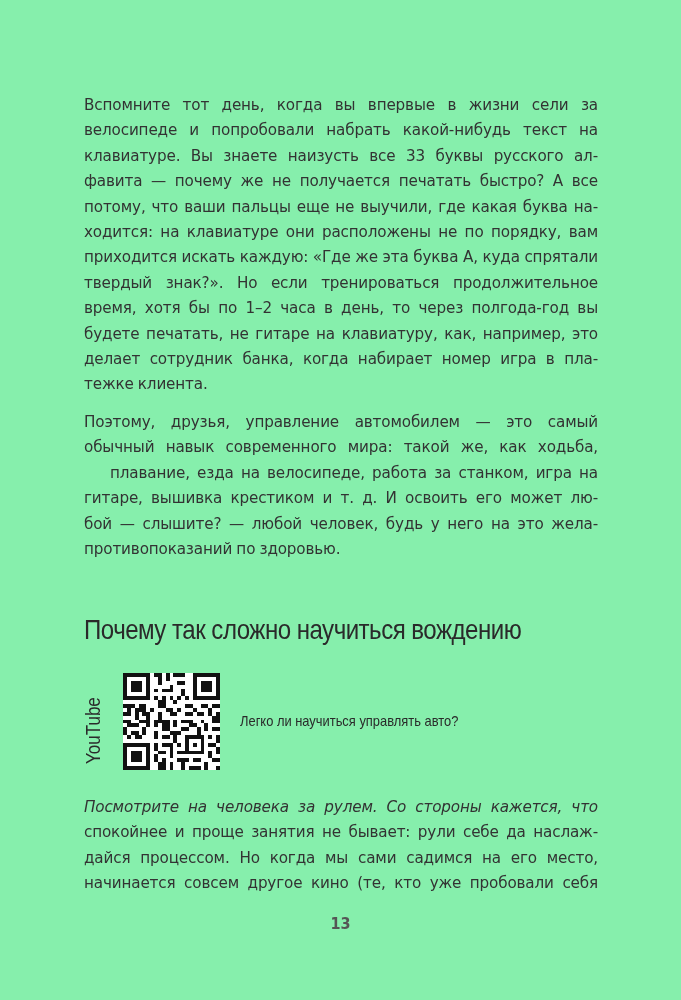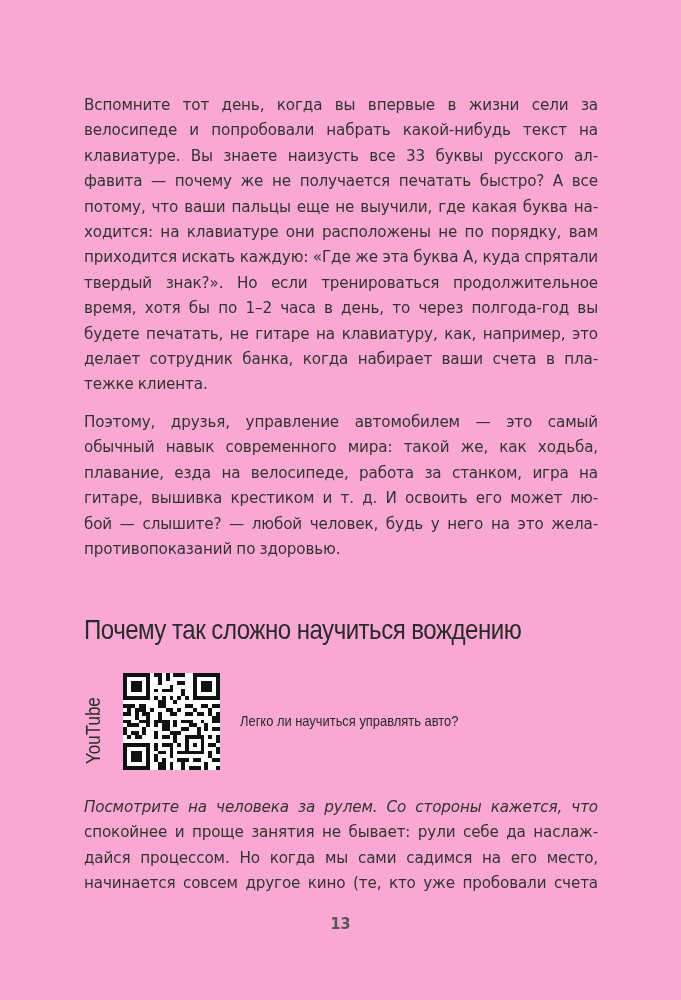--- a/index.html
+++ b/index.html
@@ -1,17 +1,17 @@
 <!DOCTYPE html>
 <html><head>
 <meta charset="utf-8">
 <style>
   html, body { margin: 0; padding: 0; background: #ffffff; }
   body { width: 681px; height: 1000px; position: relative; overflow: hidden; }
-  .page { position: absolute; left: 0; top: 0; width: 681px; height: 1000px; background: #f9a8d4; }
+  .page { position: absolute; left: 0; top: 0; width: 681px; height: 1000px; background: #86efac; }
   .para { position: absolute; left: 84px; width: 514px; }
   .line {
     display: block;
     font-family: "DejaVu Sans", sans-serif;
     font-size: 15.2px;
     line-height: 25.4px;
     height: 25.4px;
     color: #333333;
     text-align: justify;
     text-align-last: justify;
@@ -61,28 +61,28 @@
     <span class="line"><span style="white-space: nowrap; word-spacing: -0.5px;">Вспомните тот день, когда вы впервые в жизни сели за</span></span>
     <span class="line"><span style="white-space: nowrap; word-spacing: -0.5px;">велосипеде и попробовали набрать какой-нибудь текст на</span></span>
     <span class="line"><span style="white-space: nowrap; word-spacing: -0.5px;">клавиатуре. Вы знаете наизусть все 33 буквы русского ал-</span></span>
     <span class="line"><span style="white-space: nowrap; word-spacing: -0.5px;">фавита — почему же не получается печатать быстро? А все</span></span>
     <span class="line"><span style="white-space: nowrap; word-spacing: -0.5px;">потому, что ваши пальцы еще не выучили, где какая буква на-</span></span>
     <span class="line"><span style="white-space: nowrap; word-spacing: -0.5px;">ходится: на клавиатуре они расположены не по порядку, вам</span></span>
     <span class="line"><span style="white-space: nowrap; word-spacing: -0.5px;">приходится искать каждую: «Где же эта буква А, куда спрятали</span></span>
     <span class="line"><span style="white-space: nowrap; word-spacing: -0.5px;">твердый знак?». Но если тренироваться продолжительное</span></span>
     <span class="line"><span style="white-space: nowrap; word-spacing: -0.5px;">время, хотя бы по 1–2 часа в день, то через полгода-год вы</span></span>
     <span class="line"><span style="white-space: nowrap; word-spacing: -0.5px;">будете печатать, не гитаре на клавиатуру, как, например, это</span></span>
-    <span class="line"><span style="white-space: nowrap; word-spacing: -0.5px;">делает сотрудник банка, когда набирает ваши счета в пла-</span></span>
+    <span class="line"><span style="white-space: nowrap; word-spacing: -0.5px;">делает сотрудник банка, когда набирает номер игра в пла-</span></span>
     <span class="line last"><span style="white-space: nowrap;">тежке клиента.</span></span>
   </div>
 
   <div class="para" style="top:410px;">
     <span class="line"><span style="white-space: nowrap; word-spacing: -0.5px;">Поэтому, друзья, управление автомобилем — это самый</span></span>
     <span class="line"><span style="white-space: nowrap; word-spacing: -0.5px;">обычный навык современного мира: такой же, как ходьба,</span></span>
-    <span class="line"><span style="white-space: nowrap; word-spacing: -0.5px;">плавание, езда на велосипеде, работа за станком, игра на</span></span>
+    <span class="line"><span style="white-space: nowrap; word-spacing: -0.5px; margin-left: 26px;">плавание, езда на велосипеде, работа за станком, игра на</span></span>
     <span class="line"><span style="white-space: nowrap; word-spacing: -0.5px;">гитаре, вышивка крестиком и т. д. И освоить его может лю-</span></span>
     <span class="line"><span style="white-space: nowrap; word-spacing: -0.5px;">бой — слышите? — любой человек, будь у него на это жела-</span></span>
     <span class="line last"><span style="white-space: nowrap; margin-top: 31px;">противопоказаний по здоровью.</span></span>
   </div>
 
   <div class="heading">Почему так сложно научиться вождению</div>
 
   <div class="yt-label">YouTube</div>
 
   <svg class="qr" viewBox="0 0 25 25" shape-rendering="crispEdges">
@@ -184,17 +184,17 @@
         <rect x="24" y="24" width="1" height="1"></rect>
     </g>
   </svg>
 
   <div class="qr-caption">Легко ли научиться управлять авто?</div>
 
   <div class="para" style="top:795px;">
     <span class="line"><span style="white-space: nowrap; word-spacing: -0.5px; font-style: italic;">Посмотрите на человека за рулем. Со стороны кажется, что</span></span>
     <span class="line"><span style="white-space: nowrap; word-spacing: -0.5px;">спокойнее и проще занятия не бывает: рули себе да наслаж-</span></span>
     <span class="line"><span style="white-space: nowrap; word-spacing: -0.5px;">дайся процессом. Но когда мы сами садимся на его место,</span></span>
-    <span class="line"><span style="white-space: nowrap; word-spacing: -0.5px;">начинается совсем другое кино (те, кто уже пробовали счета</span></span>
+    <span class="line"><span style="white-space: nowrap; word-spacing: -0.5px;">начинается совсем другое кино (те, кто уже пробовали себя</span></span>
   </div>
 
   <div class="page-num">13</div>
 </div>
 
 </body></html>

